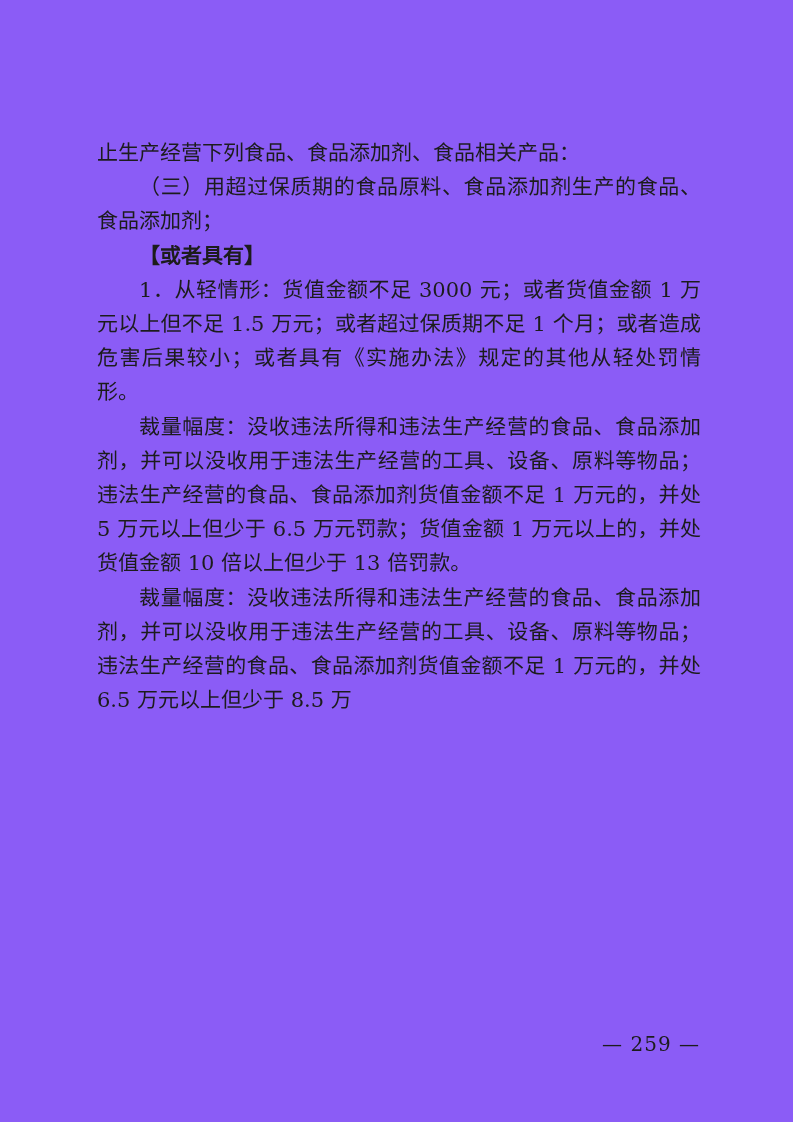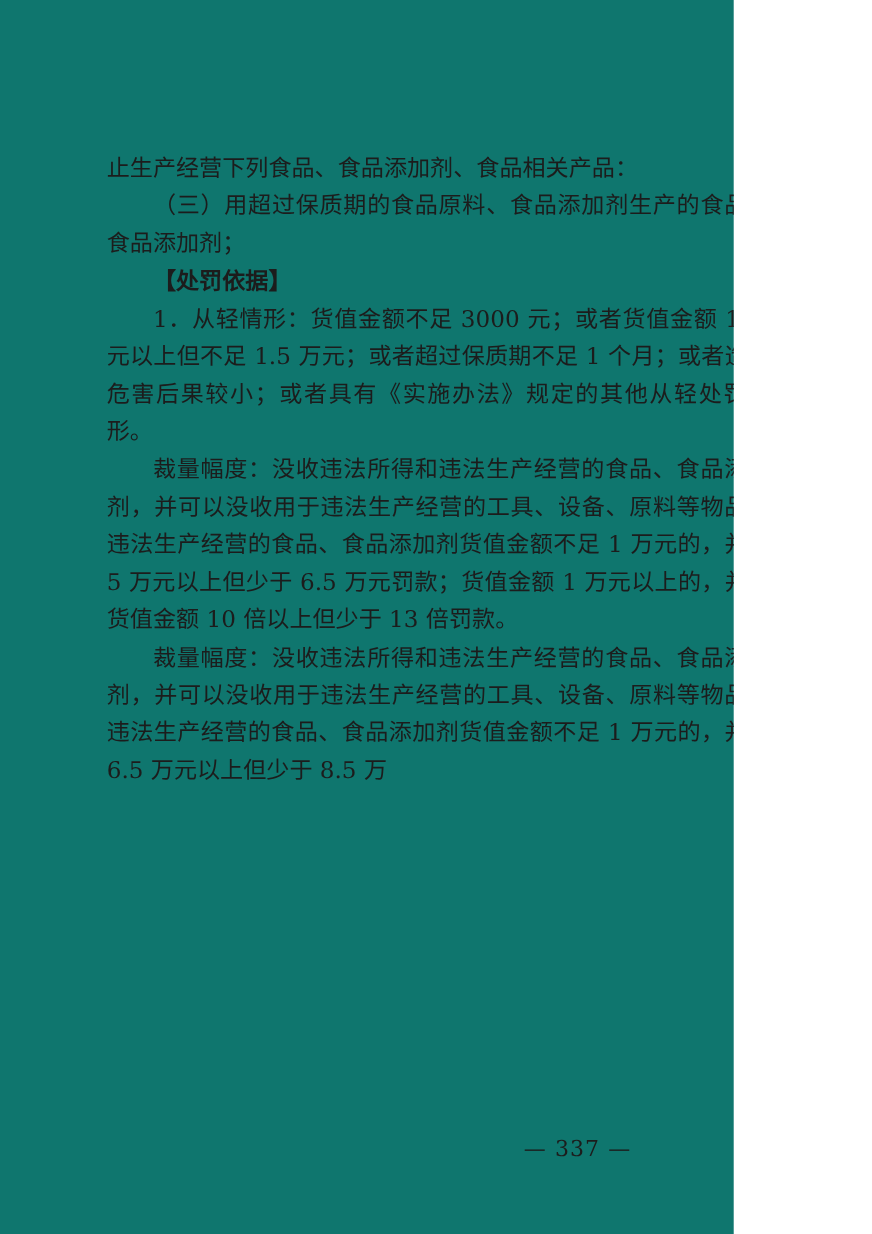--- a/index.html
+++ b/index.html
@@ -2,23 +2,23 @@
 <html lang="zh-CN"><head>
 <meta charset="utf-8">
 <style>
   html, body {
     margin: 0;
     padding: 0;
     background: #ffffff;
   }
   .page {
     position: relative;
-    width: 667px;
+    width: 793px;
     height: 1122px;
-    background: #0f766e;
+    background: #8b5cf6;
     overflow: hidden;
     font-family: "DejaVu Serif", "Liberation Serif", serif;
     color: #1c1c1c;
   }
   .doc-body {
     position: absolute;
     left: 97px;
     top: 136px;
     width: 604px;
     font-size: 21px;
@@ -51,21 +51,21 @@
     white-space: nowrap;
   }
 </style>
 </head>
 <body>
 
 <div class="page">
   <div class="doc-body">
       <p class="para"><span class="seg">止生产经营下列食品、食品添加剂、食品相关产品：</span></p>
       <p class="para indent"><span class="seg">（三）用超过保质期的食品原料、食品添加剂生产的食品、食品添加剂；</span></p>
-      <p class="para indent"><span class="seg bold">【处罚依据】</span></p>
+      <p class="para indent"><span class="seg bold">【或者具有】</span></p>
       <p class="para indent"><span class="seg">1．从轻情形：货值金额不足 3000 元；或者货值金额 1 万元以上但不足 1.5 万元；或者超过保质期不足 1 个月；或者造成危害后果较小；或者具有《实施办法》规定的其他从轻处罚情形。</span></p>
       <p class="para indent"><span class="seg">裁量幅度：没收违法所得和违法生产经营的食品、食品添加剂，并可以没收用于违法生产经营的工具、设备、原料等物品；违法生产经营的食品、食品添加剂货值金额不足 1 万元的，并处 5 万元以上但少于 6.5 万元罚款；货值金额 1 万元以上的，并处货值金额 10 倍以上但少于 13 倍罚款。</span></p>
       <p class="para indent"><span class="seg">裁量幅度：没收违法所得和违法生产经营的食品、食品添加剂，并可以没收用于违法生产经营的工具、设备、原料等物品；违法生产经营的食品、食品添加剂货值金额不足 1 万元的，并处 6.5 万元以上但少于 8.5 万</span></p>
     </div>
   <div class="page-footer">
-    <span>— 337 —</span>
+    <span>— 259 —</span>
   </div>
 </div>
 
 </body></html>

